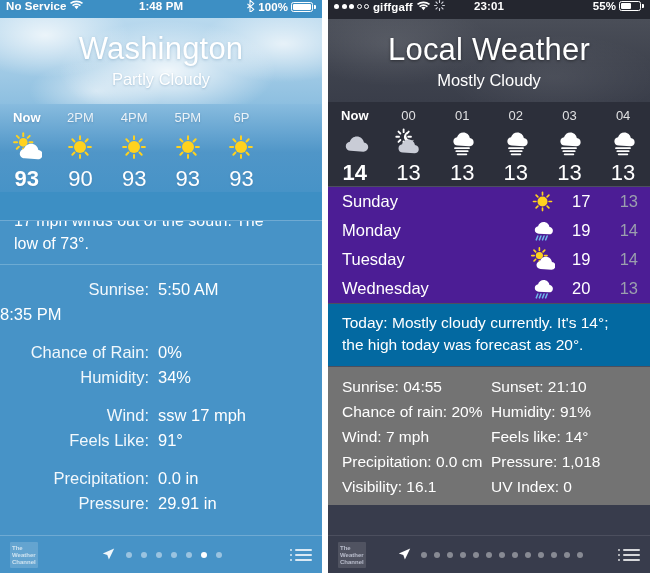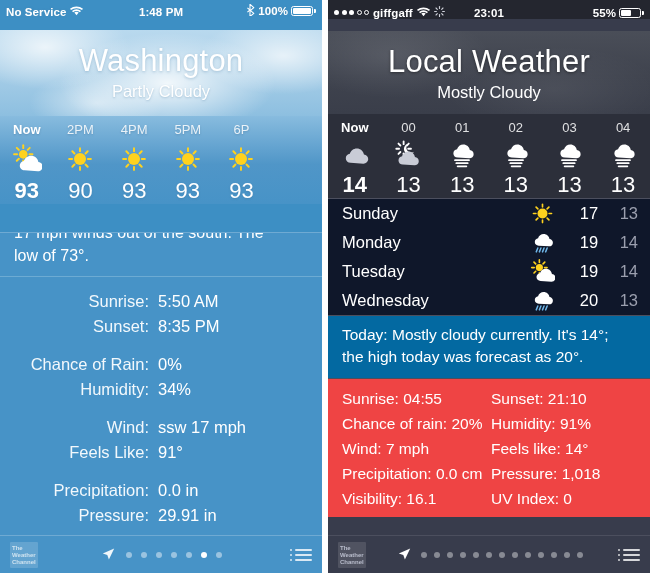--- a/index.html
+++ b/index.html
@@ -11,21 +11,21 @@
   }
   .screens { display: flex; width: 650px; height: 573px; background: #fff; }
   .panel { position: relative; overflow: hidden; height: 573px; }
   .panel.left  { width: 322px; background: #3d8fc4; }
   .gap { width: 6px; height: 573px; background: #ffffff; }
   .panel.right { width: 322px; background: #383c4c; }
 
   
   .statusbar {
     position: relative; z-index: 5;
-    height: 18px; display: flex; align-items: flex-end;
+    height: 18px; display: flex; align-items: flex-start;
     font-size: 11.5px; font-weight: bold; color: #fff;
     padding: 0 6px; letter-spacing: .1px;
   }
   .sb-left { display: flex; align-items: center; gap: 4px; flex: 1 1 0; }
   .sb-mid  { flex: 0 0 auto; }
   .sb-right{ display: flex; align-items: center; gap: 3px; flex: 1 1 0; justify-content: flex-end; }
   .left .statusbar { color: #ffffff; text-shadow: 0 0 2px rgba(90,140,175,.6); }
   .right .statusbar { background: #24262f; color: #fff; height: 19px; }
 
   .sig-dots { display: inline-flex; gap: 2.5px; align-items: center; }
@@ -55,21 +55,21 @@
   }
   .right .hero {
     height: 83px;
     background:
       radial-gradient(ellipse 140px 60px at 20% 30%, rgba(255,255,255,.10), rgba(255,255,255,0) 70%),
       radial-gradient(ellipse 150px 60px at 70% 70%, rgba(255,255,255,.07), rgba(255,255,255,0) 72%),
       linear-gradient(180deg, #4a4e58 0%, #3f434e 55%, #3a3e4a 100%);
   }
   .city {
     font-size: 31px; font-weight: 300; color: #fff;
-    line-height: 1.25; padding-top: 12px; letter-spacing: .2px; margin-top: 12px;
+    line-height: 1.25; padding-top: 12px; letter-spacing: .2px;
   }
   .left .city { text-shadow: 0 1px 3px rgba(120,160,190,.55); }
   .right .city { text-shadow: 0 1px 3px rgba(0,0,0,.45); }
   .cond {
     font-size: 16.5px; font-weight: 400; color: #fff; line-height: 1.3;
   }
   .left .cond { text-shadow: 0 1px 2px rgba(120,160,190,.5); }
 
   
   .hourly { display: flex; position: relative; }
@@ -111,35 +111,35 @@
   
   .stats-left {
     background: #4793c7; padding: 12px 0 10px 0; color: #fff;
   }
   .srow { display: flex; font-size: 16.5px; line-height: 25px; }
   .skey { width: 158px; text-align: right; padding-right: 9px; color: #f2f8fc; }
   .sval { flex: 1; text-align: left; color: #ffffff; }
   .sgap { height: 13px; }
 
   
-  .daily { background: #0f172a; }
+  .daily { background: #4c1d95; }
   .drow {
     display: flex; align-items: center; height: 29px;
     padding: 0 12px 0 14px; font-size: 16.5px; color: #fff;
   }
   .dday { flex: 1; }
   .dicon { width: 60px; display: flex; justify-content: center; align-items: center; }
-  .dhigh { width: 34px; text-align: center; color: #fff; }
+  .dhigh { width: 34px; text-align: left; color: #fff; }
   .dlow { width: 32px; text-align: right; color: #9b9fae; }
 
   .summary-right {
     background: #0369a1; color: #fff;
     font-size: 15.5px; line-height: 22px; padding: 8px 14px 10px 14px;
   }
-  .stats-right { background: #ef4444; padding: 7px 0 6px 0; }
+  .stats-right { background: #737373; padding: 7px 0 6px 0; }
   .grow { display: flex; font-size: 15.5px; line-height: 25px; color: #fff; padding: 0 10px 0 14px; }
   .gcell { flex: 1 1 50%; white-space: nowrap; }
 
   
   .bottombar {
     position: absolute; bottom: 0; left: 0; right: 0;
     height: 38px; display: flex; align-items: center;
     padding: 0 10px;
   }
   .left .bottombar  { background: #4793c7; border-top: 1px solid rgba(255,255,255,.22); }
@@ -302,21 +302,20 @@
       <div>low of 73°.</div>
     </div>
     <div class="divider"></div>
 
     <div class="stats-left" id="left-stats">
         <div class="srow">
           <div class="skey">Sunrise:</div>
           <div class="sval">5:50 AM</div>
         </div>
         <div class="srow">
-          <div class="skey">Sunset:</div>
           <div class="sval">8:35 PM</div>
         </div>
         <div class="sgap"></div>
         <div class="srow">
           <div class="skey">Chance of Rain:</div>
           <div class="sval">0%</div>
         </div>
         <div class="srow">
           <div class="skey">Humidity:</div>
           <div class="sval">34%</div>

